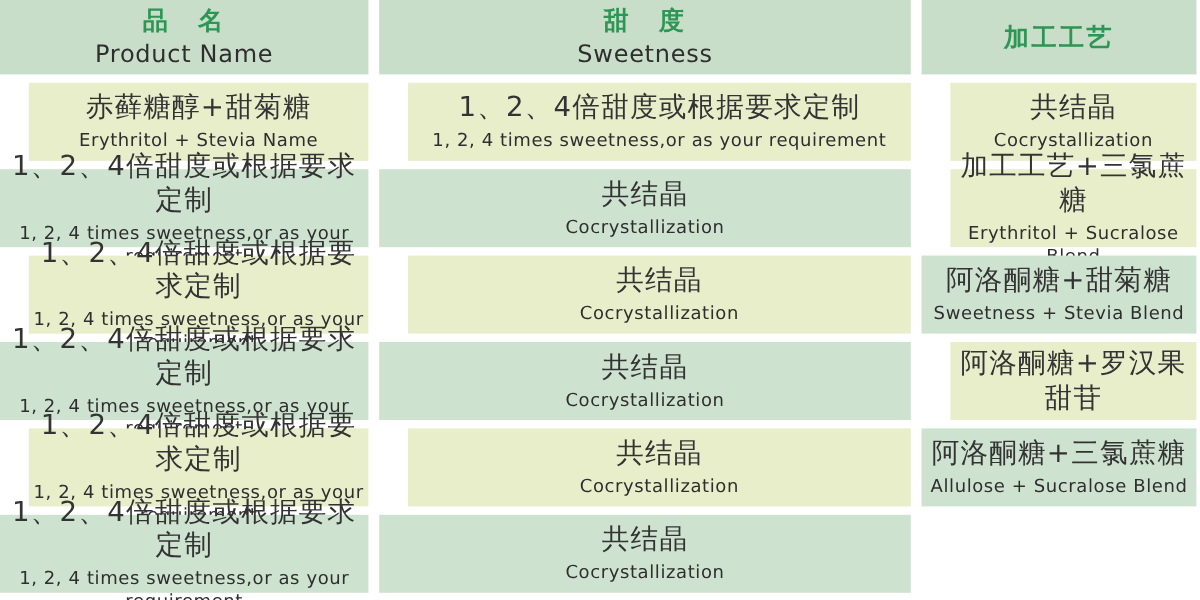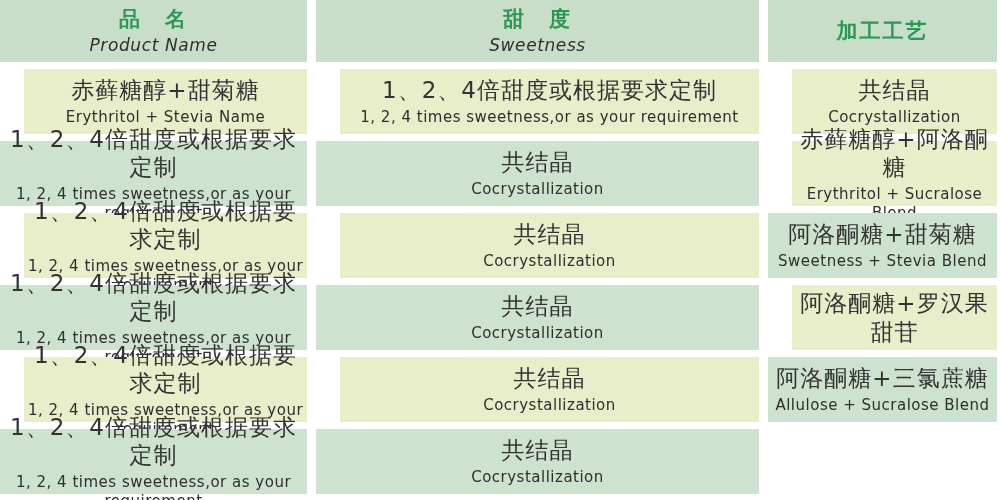--- a/index.html
+++ b/index.html
@@ -33,21 +33,21 @@
   .hdr{background:var(--header-bg);}
   .odd{background:var(--row-odd-bg);margin-left:24px;}
   .even{background:var(--row-even-bg);}
   .hdr .zh{
     color:var(--header-accent);
     font-size:21px;font-weight:bold;
     letter-spacing:2px;
   }
   .hdr .en{
     color:var(--text-en);
-    font-size:17px;letter-spacing:.6px;margin-top:2px;font-style:italic;
+    font-size:20px;letter-spacing:.6px;margin-top:2px;
   }
   .zh{
     color:var(--text-zh);
     font-size:23px;letter-spacing:1px;
   }
   .en{
     color:var(--text-en);
     font-size:15px;letter-spacing:.5px;margin-top:3px;
   }
 </style>
@@ -84,21 +84,21 @@
   <div class="cell even">
     <div class="zh">1、2、4倍甜度或根据要求定制</div>
     <div class="en">1, 2, 4 times sweetness,or as your requirement</div>
   </div>
   <div class="cell even">
     <div class="zh">共结晶</div>
     <div class="en">Cocrystallization</div>
   </div>
 
   <div class="cell odd">
-    <div class="zh">赤藓糖醇+阿洛酮糖</div>
+    <div class="zh">加工工艺+三氯蔗糖</div>
     <div class="en">Erythritol + Sucralose Blend</div>
   </div>
   <div class="cell odd">
     <div class="zh">1、2、4倍甜度或根据要求定制</div>
     <div class="en">1, 2, 4 times sweetness,or as your requirement</div>
   </div>
   <div class="cell odd">
     <div class="zh">共结晶</div>
     <div class="en">Cocrystallization</div>
   </div>

